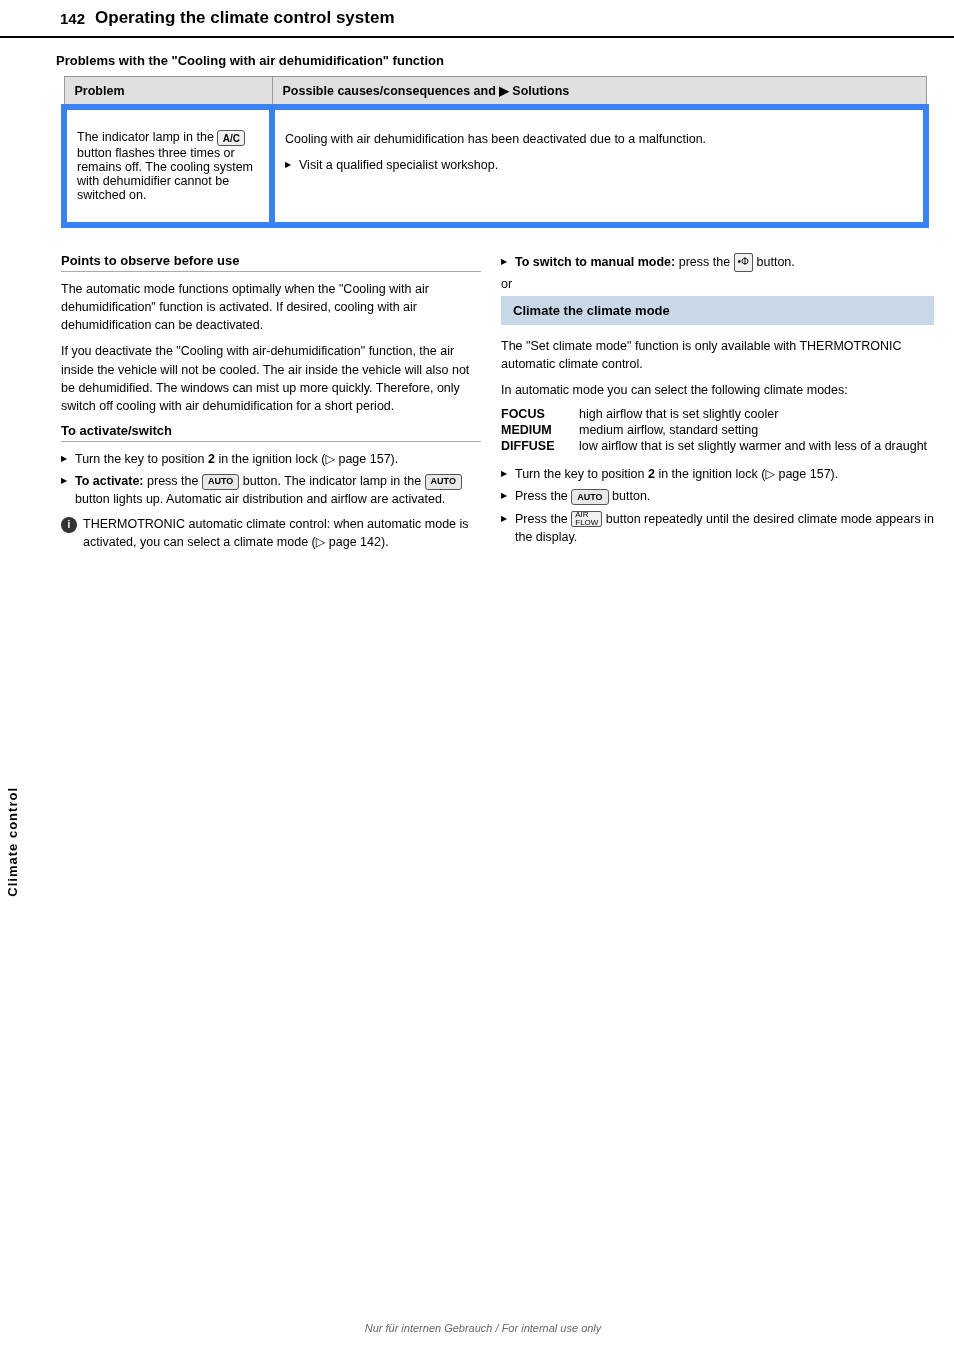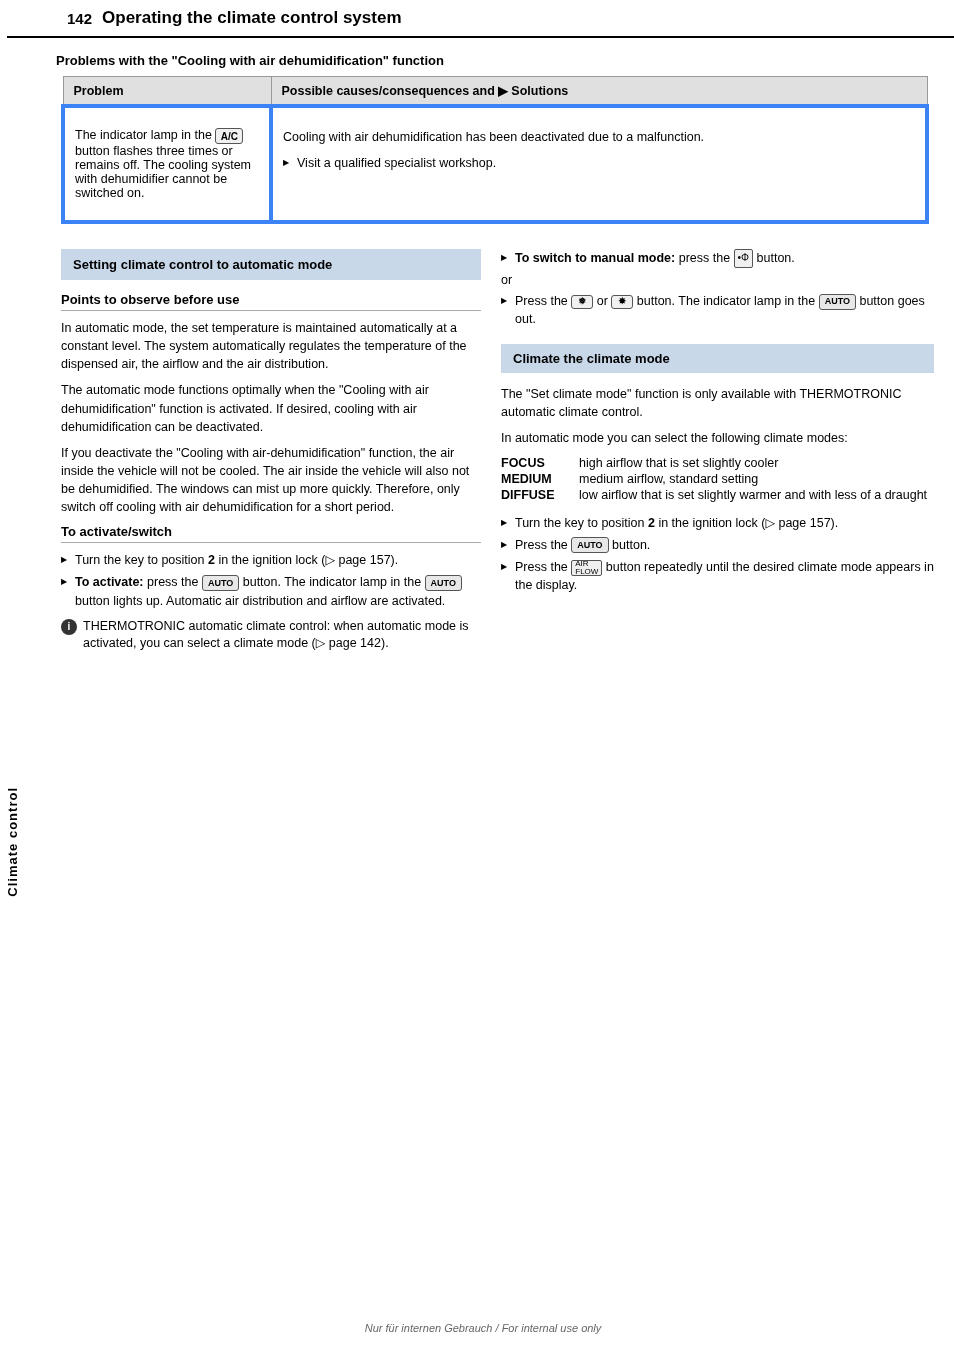--- a/index.html
+++ b/index.html
@@ -13,21 +13,20 @@
       position: relative;
     }
 
     .page-header {
       background: #fff;
       border-bottom: 2px solid #000;
       padding: 8px 20px 8px 60px;
       display: flex;
       align-items: center;
       gap: 10px;
-      margin-left: 7px;
     }
     .page-number {
       font-size: 15px;
       font-weight: bold;
       color: #000;
     }
     .page-title {
       font-size: 17px;
       font-weight: bold;
       color: #000;
@@ -62,21 +61,21 @@
     }
     .problems-table th {
       background: #e0e0e0;
       border: 1px solid #999;
       padding: 6px 10px;
       font-size: 12.5px;
       font-weight: bold;
       text-align: left;
     }
     .problems-table td {
-      border: 4px solid #3b82f6;
+      border: 6px solid #3b82f6;
       padding: 20px 10px;
       font-size: 12.5px;
       vertical-align: top;
     }
     .td-problem { width: 208px; }
     .td-solutions { width: auto; }
 
     .inline-btn {
       display: inline-flex;
       align-items: center;
@@ -295,27 +294,23 @@
           </td>
         </tr>
       </tbody>
     </table>
   </div>
 
   <div class="two-col">
 
     <div class="col-left" style="margin-left:26px;">
 
-      <div class="highlight-box">
-        <span>Setting climate control to automatic mode</span>
-      </div>
 
       <div class="subsection-heading">Points to observe before use</div>
 
-      <p class="body-text">In automatic mode, the set temperature is maintained automatically at a constant level. The system automatically regulates the temperature of the dispensed air, the airflow and the air distribution.</p>
       <p class="body-text">The automatic mode functions optimally when the "Cooling with air dehumidification" function is activated. If desired, cooling with air dehumidification can be deactivated.</p>
       <p class="body-text">If you deactivate the "Cooling with air-dehumidification" function, the air inside the vehicle will not be cooled. The air inside the vehicle will also not be dehumidified. The windows can mist up more quickly. Therefore, only switch off cooling with air dehumidification for a short period.</p>
 
       <div class="subsection-heading">To activate/switch</div>
 
       <ul class="bullet-list">
         <li>Turn the key to position <strong>2</strong> in the ignition lock (▷ page 157).</li>
         <li><strong>To activate:</strong> press the <span class="inline-btn inline-btn-auto">AUTO</span> button. The indicator lamp in the <span class="inline-btn inline-btn-auto">AUTO</span> button lights up. Automatic air distribution and airflow are activated.</li>
       </ul>
 
@@ -327,23 +322,20 @@
     </div>
 
     <div class="col-right">
 
       <ul class="bullet-list" style="margin-bottom:2px;">
         <li><strong>To switch to manual mode:</strong> press the <span class="manual-btn">•Φ​</span> button.</li>
       </ul>
 
       <p class="or-text">or</p>
 
-      <ul class="bullet-list" style="margin-bottom:16px;">
-        <li>Press the <span class="inline-btn inline-btn-small">❅</span> or <span class="inline-btn inline-btn-small">✸</span> button. The indicator lamp in the <span class="inline-btn inline-btn-auto">AUTO</span> button goes out.</li>
-      </ul>
 
       <div class="highlight-box-green">
         <span>Climate the climate mode</span>
       </div>
 
       <p class="body-text">The "Set climate mode" function is only available with THERMOTRONIC automatic climate control.</p>
       <p class="body-text">In automatic mode you can select the following climate modes:</p>
 
       <div class="climate-modes">
         <span class="climate-mode-label">FOCUS</span>

